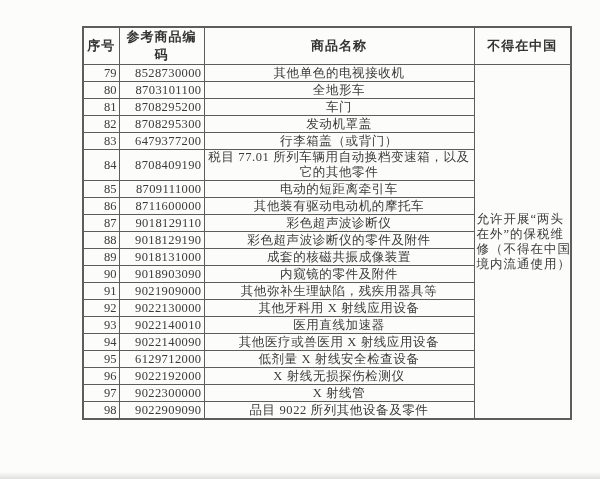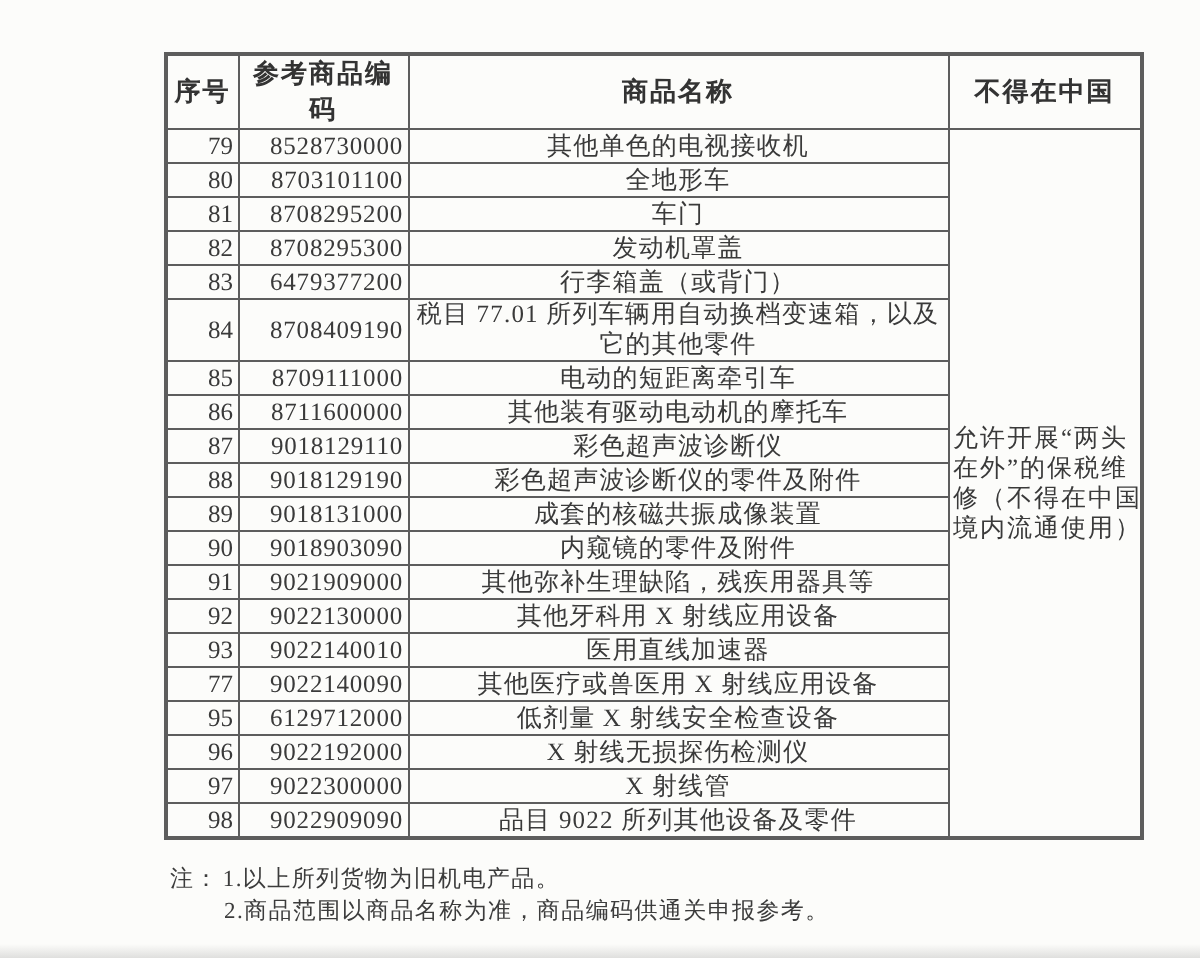--- a/index.html
+++ b/index.html
@@ -167,21 +167,21 @@
           <td class="cell-no">92</td>
           <td class="cell-code">9022130000</td>
           <td class="cell-name">其他牙科用 X 射线应用设备</td>
         </tr>
         <tr>
           <td class="cell-no">93</td>
           <td class="cell-code">9022140010</td>
           <td class="cell-name">医用直线加速器</td>
         </tr>
         <tr>
-          <td class="cell-no">77</td>
+          <td class="cell-no">94</td>
           <td class="cell-code">9022140090</td>
           <td class="cell-name">其他医疗或兽医用 X 射线应用设备</td>
         </tr>
         <tr>
           <td class="cell-no">95</td>
           <td class="cell-code">6129712000</td>
           <td class="cell-name">低剂量 X 射线安全检查设备</td>
         </tr>
         <tr>
           <td class="cell-no">96</td>
@@ -194,22 +194,16 @@
           <td class="cell-name">X 射线管</td>
         </tr>
         <tr>
           <td class="cell-no">98</td>
           <td class="cell-code">9022909090</td>
           <td class="cell-name">品目 9022 所列其他设备及零件</td>
         </tr>
       </tbody>
   </table>
 
-  <div class="notes">
-    <div class="note-line">
-      <span class="note-label">注：</span><span>1.以上所列货物为旧机电产品。</span>
-    </div>
-    <div class="note-line indent">2.商品范围以商品名称为准，商品编码供通关申报参考。</div>
-  </div>
 
   <div class="scan-shadow"></div>
 
 </div>
 
 </body></html>

